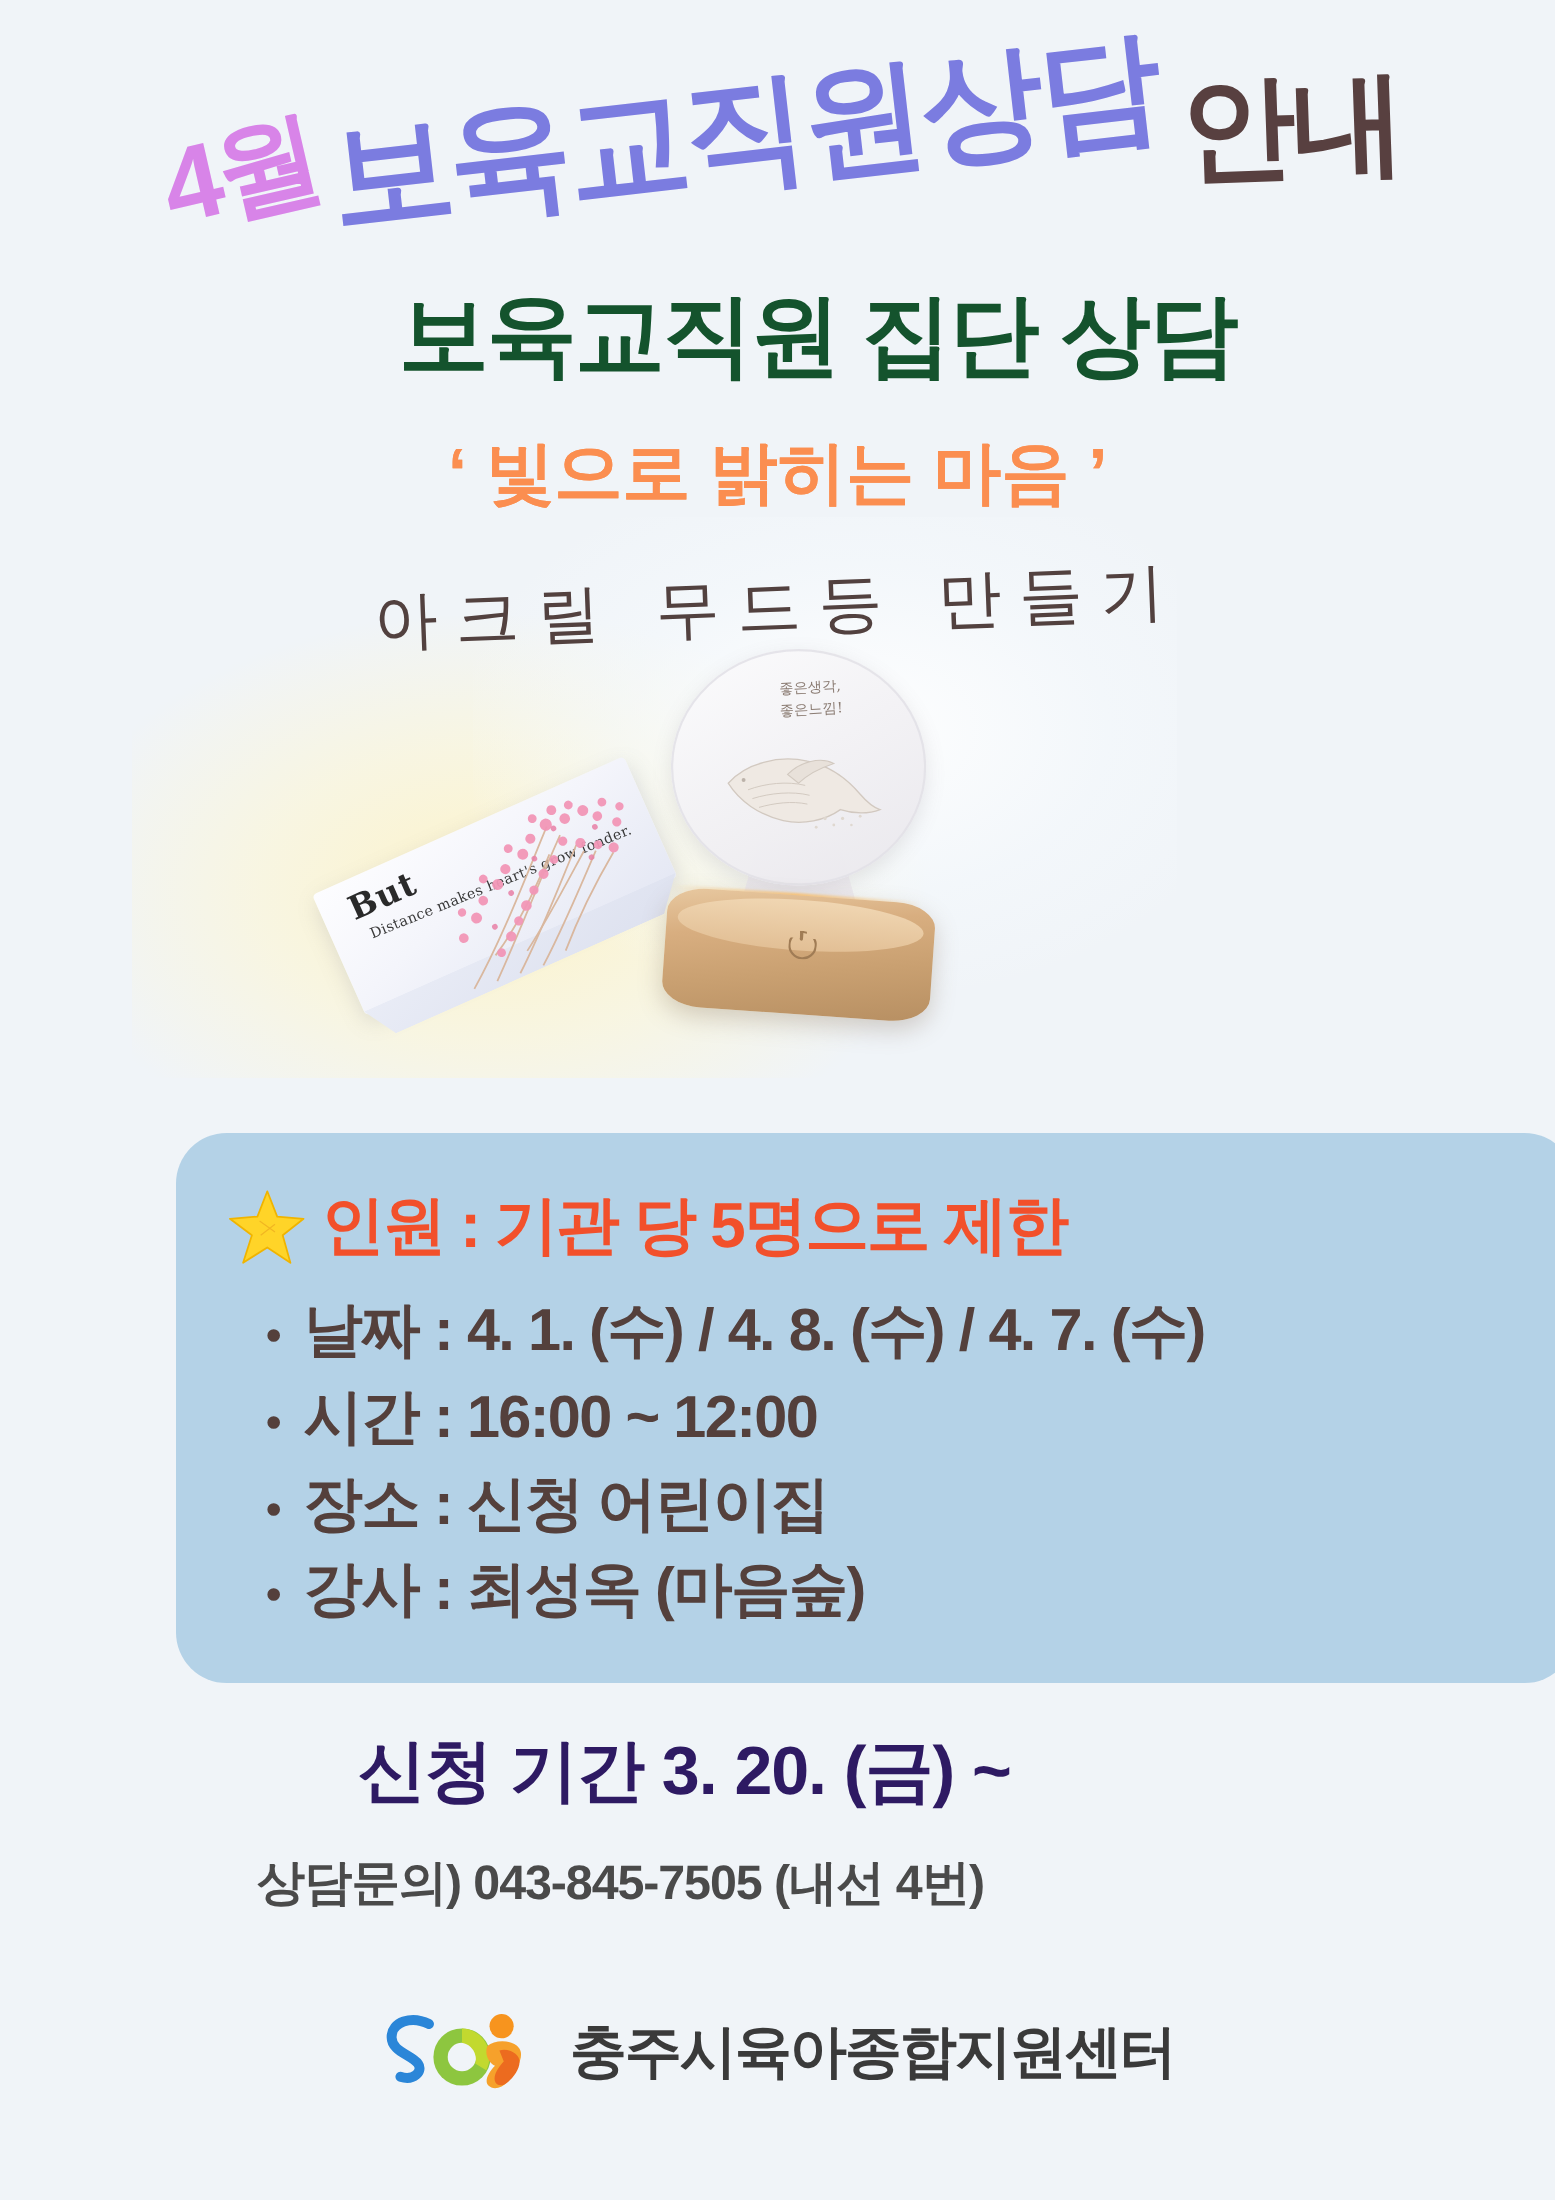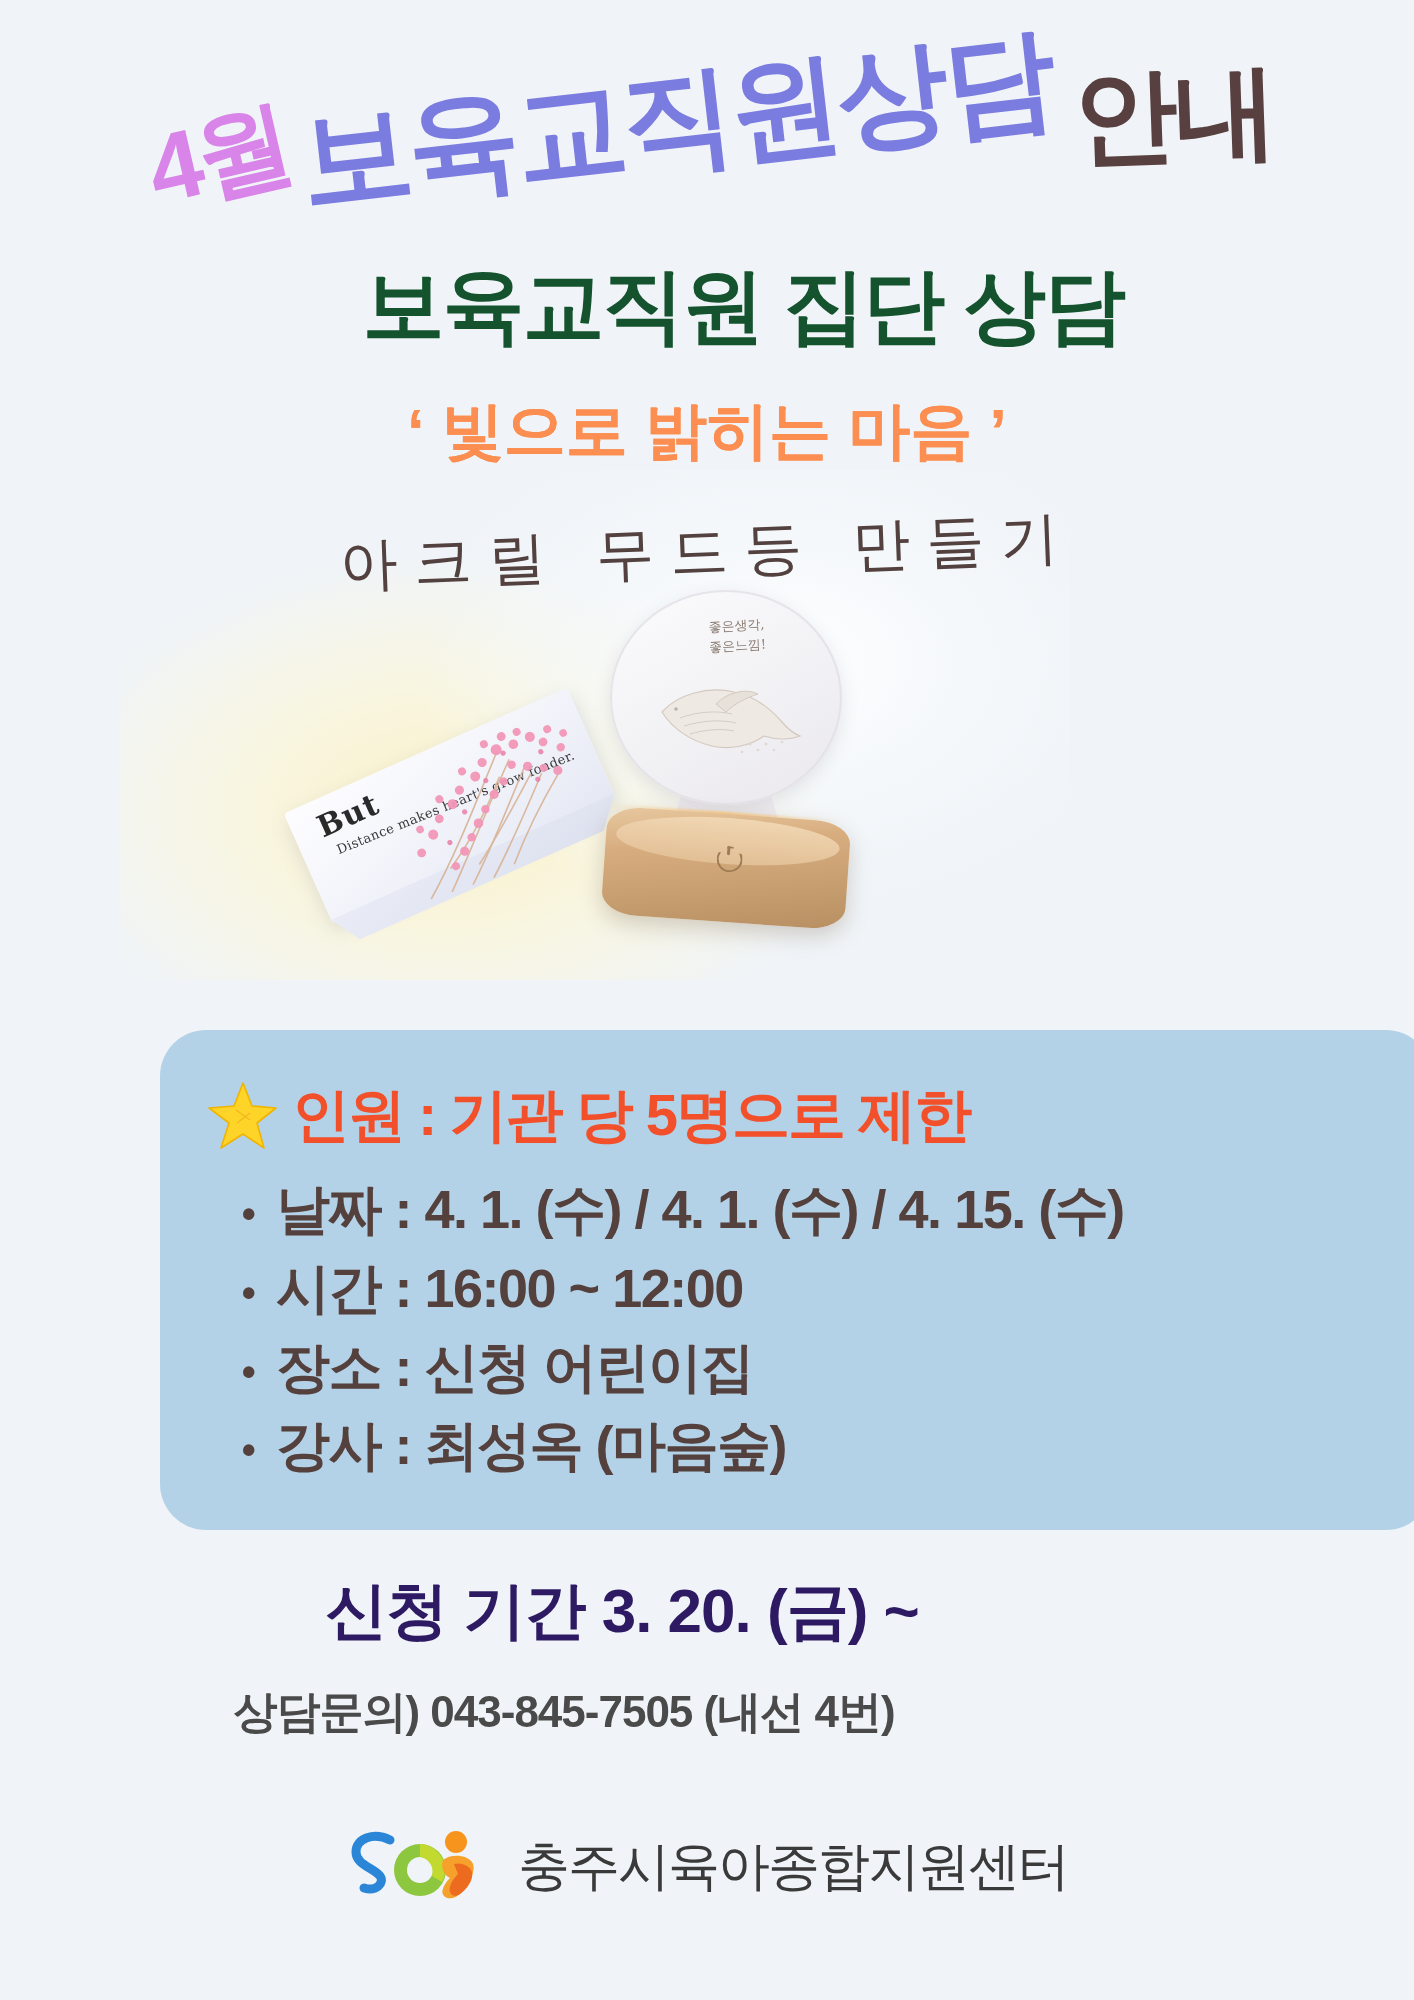--- a/index.html
+++ b/index.html
@@ -374,21 +374,21 @@
     justify-content: center;
     gap: 22px;
   }
   .brand-logo {
     width: 150px;
     height: 92px;
     flex: 0 0 auto;
   }
   .brand-name {
     font-size: 52px;
-    font-weight: 400;
+    font-weight: 700;
     color: #3a3a3a;
     letter-spacing: -2px;
     line-height: 1;
   }
 </style>
 </head>
 <body>
 
 <div id="poster">
 
@@ -504,21 +504,21 @@
     <svg class="info-star" viewBox="0 0 74 72">
       <path d="M37 3 L46 26 L70 28 L51 43 L58 68 L37 54 L15 68 L23 43 L3 28 L28 26 Z" fill="#ffd428" stroke="#f0b400" stroke-width="1.6" stroke-linejoin="round"></path>
       <path d="M30 30 L44 40 M31 43 L44 33" stroke="#e8a21e" stroke-width="1.1" opacity="0.6"></path>
     </svg>
 
     <div class="info-head">인원 :  기관 당 5명으로 제한</div>
 
     <ul class="info-list">
       <li class="info-item">
         <span class="info-bullet">•</span>
-        <span>날짜 : 4. 1. (수) / 4. 1. (수) / 4. 15. (수)</span>
+        <span>날짜 : 4. 1. (수) / 4. 8. (수) / 4. 7. (수)</span>
       </li>
       <li class="info-item">
         <span class="info-bullet">•</span>
         <span>시간 : 16:00 ~ 12:00</span>
       </li>
       <li class="info-item">
         <span class="info-bullet">•</span>
         <span>장소 : 신청 어린이집</span>
       </li>
       <li class="info-item">

